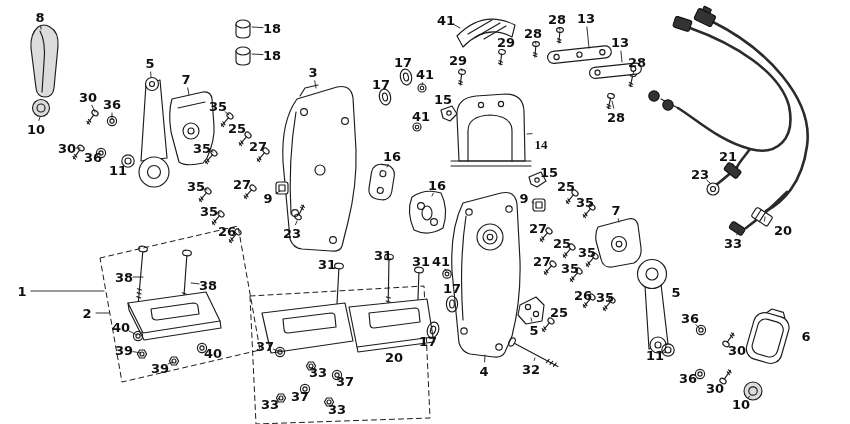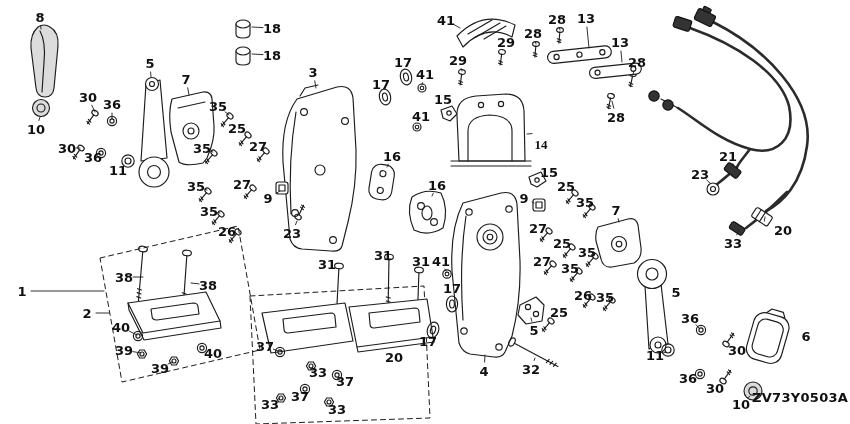--- a/index.html
+++ b/index.html
@@ -485,14 +485,13 @@
       <div class="part-label" style="left: 394px; top: 357px;">20</div>
       <div class="part-label" style="left: 265px; top: 346px;">37</div>
       <div class="part-label" style="left: 318px; top: 372px;">33</div>
       <div class="part-label" style="left: 345px; top: 381px;">37</div>
       <div class="part-label" style="left: 300px; top: 396px;">37</div>
       <div class="part-label" style="left: 270px; top: 404px;">33</div>
       <div class="part-label" style="left: 337px; top: 409px;">33</div>
       <div class="part-label" style="left: 531px; top: 369px;">32</div>
       <div class="part-label" style="left: 484px; top: 371px;">4</div>
     </div>
-<div class="code">ZV73Y0503A</div>
 </div>
 
 </body></html>

